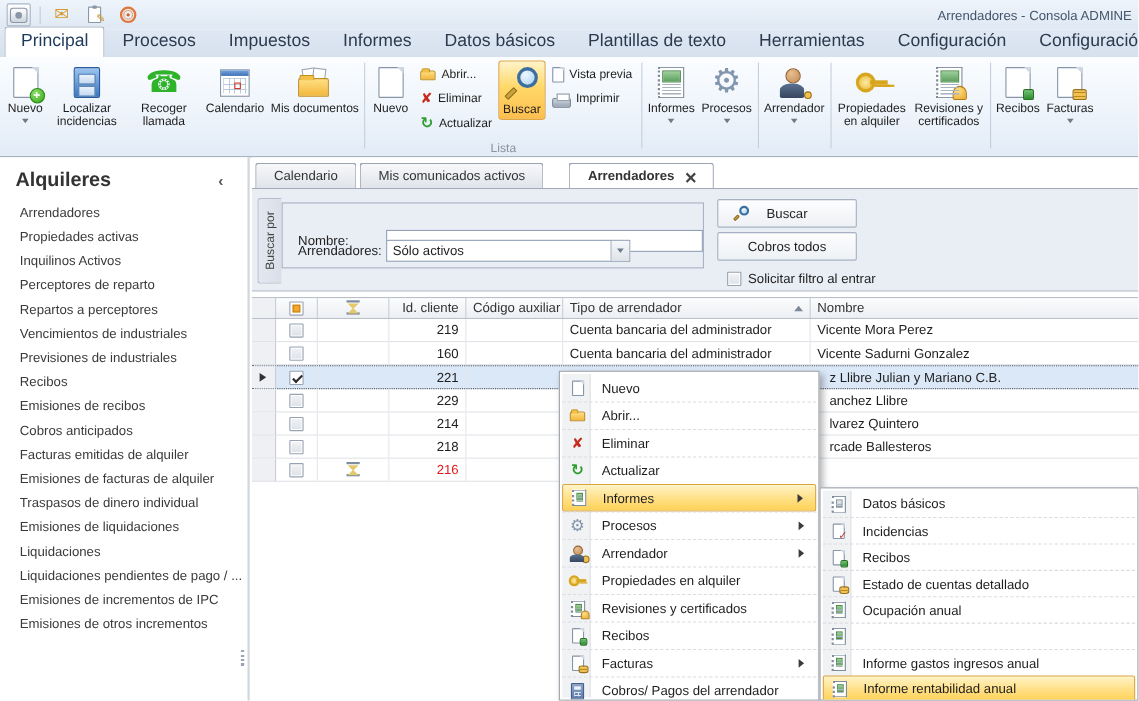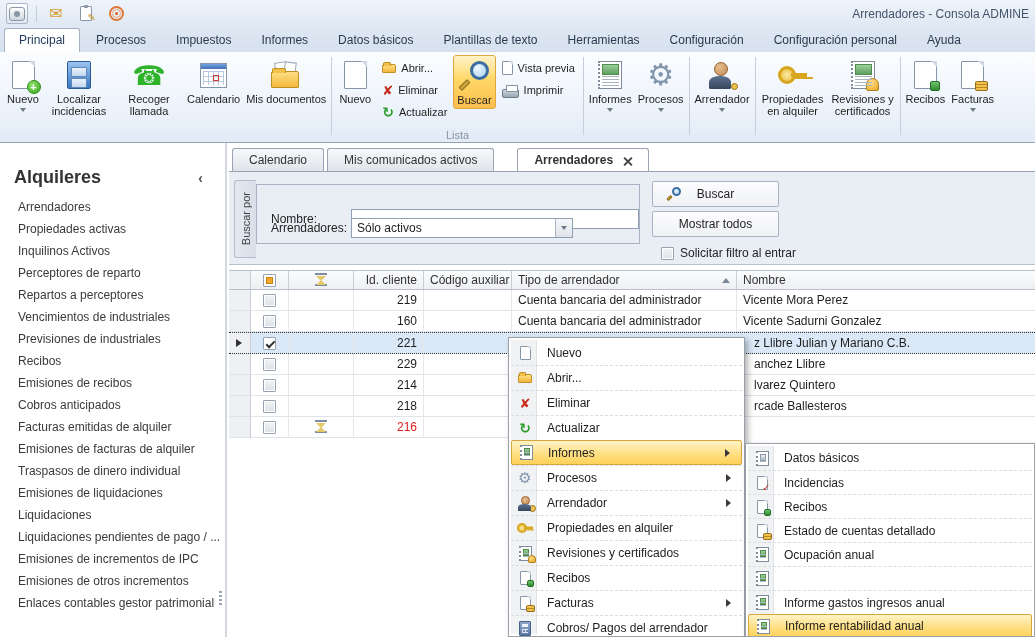--- a/index.html
+++ b/index.html
@@ -19,21 +19,21 @@
 .imail{color:#d79b2f;font-size:16px;line-height:16px}
 .itask{width:12px;height:15px;background:#fff;border:1px solid #8a97a6;border-radius:1px;position:relative;display:inline-block}
 .itask::before{content:"";position:absolute;top:-2px;left:3px;width:4px;height:3px;background:#8a97a6;border-radius:1px}
 .itask::after{content:"✎";position:absolute;right:-5px;bottom:-3px;font-size:10px;color:#c9992d}
 .ibc{width:15px;height:15px;border-radius:50%;border:2px solid #e0763a;position:relative;display:inline-block}
 .ibc::before{content:"";position:absolute;inset:1px;border-radius:50%;border:1px solid #eda06b}
 .ibc::after{content:"";position:absolute;inset:4px;border-radius:50%;background:#d95f1e}
 
 
 #tabrow{position:absolute;left:0;top:27px;width:1035px;height:25px;background:linear-gradient(#dfe8f3,#d6e1ee);display:flex;align-items:flex-end;padding:0 4px;gap:2px}
-.rtab{padding:4px 14px 5px;font-size:12px;color:#2b3a4d;border-radius:3px 3px 0 0;cursor:default;white-space:nowrap}
+.rtab{padding:4px 14px 5px;font-size:16px;color:#2b3a4d;border-radius:3px 3px 0 0;cursor:default;white-space:nowrap}
 .rtab.active{background:#fff;border:1px solid #a7b2c0;border-bottom:none;font-weight:normal;color:#1e395b}
 
 
 #ribbon{position:absolute;left:0;top:52px;width:1035px;height:91px;background:linear-gradient(#fbfdff,#eef4fb 55%,#e2ebf6);border-bottom:1px solid #97a1b0;display:flex;align-items:stretch;padding:2px 1px 1px}
 .rgroup{display:flex;align-items:flex-start;position:relative;padding:1px 1px 14px}
 .gsep{width:1px;background:#c5cfdc;margin:3px 1px 6px}
 .rbtn{display:flex;flex-direction:column;align-items:center;padding:2px 3px;border-radius:3px;min-width:42px}
 .rbtn .ric{height:36px;display:flex;align-items:center;justify-content:center}
 .rlabel{font-size:11px;line-height:12px;text-align:center;color:#1e1e1e;max-width:64px}
 .rlabel.w90{max-width:92px;white-space:nowrap}
@@ -131,21 +131,21 @@
 .ihg::after{content:"";position:absolute;top:3px;left:1px;border-left:5px solid transparent;border-right:5px solid transparent;border-top:5px solid #e3c96a}
 .ihg .s{position:absolute;bottom:3px;left:1px;border-left:5px solid transparent;border-right:5px solid transparent;border-bottom:5px solid #e3c96a}
 .cb{width:13px;height:13px;border:1px solid #98a3b2;background:linear-gradient(#f2f3f5,#dde1e7);display:inline-block;position:relative;border-radius:1px;box-shadow:inset 0 0 0 1px #fff}
 .cb.on{background:#fff}
 .cb.on::after{content:"";position:absolute;left:2px;top:3px;width:7px;height:3px;border-left:2px solid #2e2e2e;border-bottom:2px solid #2e2e2e;transform:rotate(-45deg)}
 .cb.amber{background:#fff}
 .cb.amber::after{content:"";position:absolute;inset:2px;background:#f2a72e;border:1px solid #c9820f}
 
 
 #sidebar{position:absolute;left:0;top:143px;width:227px;bottom:0;background:#fff;border-right:2px solid #d2d7de}
-#sidebar .shead{display:flex;align-items:center;padding:24px 8px 8px 14px}
+#sidebar .shead{display:flex;align-items:center;padding:10px 8px 8px 14px}
 #sidebar .stitle{font-size:18px;font-weight:bold;color:#333}
 #sidebar .schev{margin-left:auto;margin-right:14px;color:#555;font-size:14px;font-weight:bold}
 .sitem{padding:4px 4px 4px 18px;font-size:12px;color:#3a3a3a;white-space:nowrap;overflow:hidden;text-overflow:ellipsis;cursor:default}
 .dots{position:absolute;right:3px;bottom:30px;width:3px;height:16px;background:repeating-linear-gradient(#9aa4b2 0 2px,transparent 2px 4px)}
 
 
 #main{position:absolute;left:229px;top:143px;right:0;bottom:0;background:#fff}
 #tabstrip{position:absolute;left:3px;top:4px;right:0;height:24px;display:flex;align-items:flex-end;gap:3px}
 .dtab{padding:4px 16px;font-size:12px;color:#333;background:linear-gradient(#f7f8fa,#e0e4ea);border:1px solid #9aa4b2;border-bottom:none;border-radius:3px 3px 0 0;white-space:nowrap}
 .dtab.active{background:#fff;font-weight:bold;margin-left:20px;display:flex;align-items:center;gap:10px}
@@ -405,21 +405,20 @@
   <div class="sitem">Emisiones de recibos</div>
   <div class="sitem">Cobros anticipados</div>
   <div class="sitem">Facturas emitidas de alquiler</div>
   <div class="sitem">Emisiones de facturas de alquiler</div>
   <div class="sitem">Traspasos de dinero individual</div>
   <div class="sitem">Emisiones de liquidaciones</div>
   <div class="sitem">Liquidaciones</div>
   <div class="sitem">Liquidaciones pendientes de pago / ...</div>
   <div class="sitem">Emisiones de incrementos de IPC</div>
   <div class="sitem">Emisiones de otros incrementos</div>
-  <div class="sitem">Enlaces contables gestor patrimonial</div>
   <div class="dots"></div>
 </div>
 
 <div id="main">
   <div id="tabstrip">
     <span class="dtab">Calendario</span>
     <span class="dtab">Mis comunicados activos</span>
     <span class="dtab active">
         <span>Arrendadores</span>
         <span class="xicon"></span>
@@ -447,21 +446,21 @@
       </div>
     </div>
     <div class="fpbtn" style="left:423px;top:9px">
       <span class="imag mag-sm">
           <span class="hand"></span>
           <span class="lens"></span>
         </span>
       <span>Buscar</span>
     </div>
     <div class="fpbtn" style="left:423px;top:39px">
-      <span>Mostrar todos</span>
+      <span>Cobros todos</span>
     </div>
     <div id="fcheck">
       <span class="cb"></span>
       <span>Solicitar filtro al entrar</span>
     </div>
   </div>
 
   <div id="grid">
     <div class="ghead">
       <div class="gh ind"></div>

